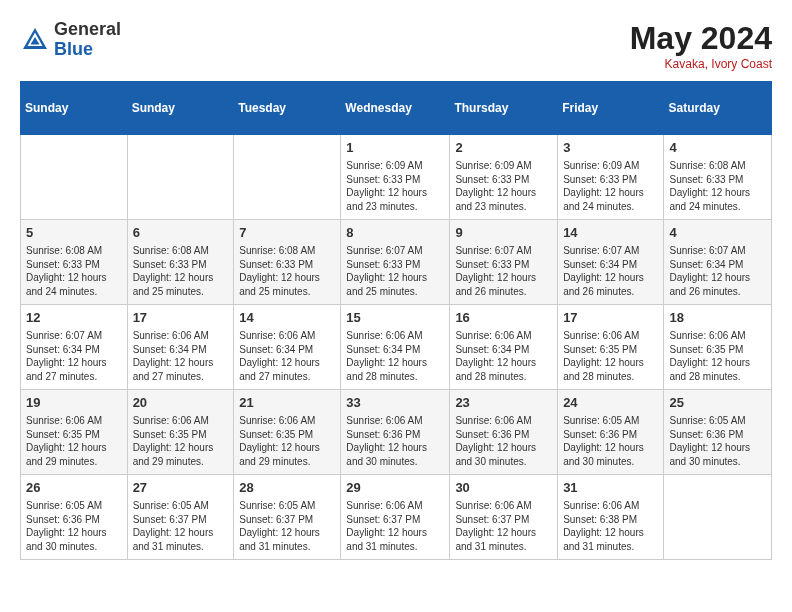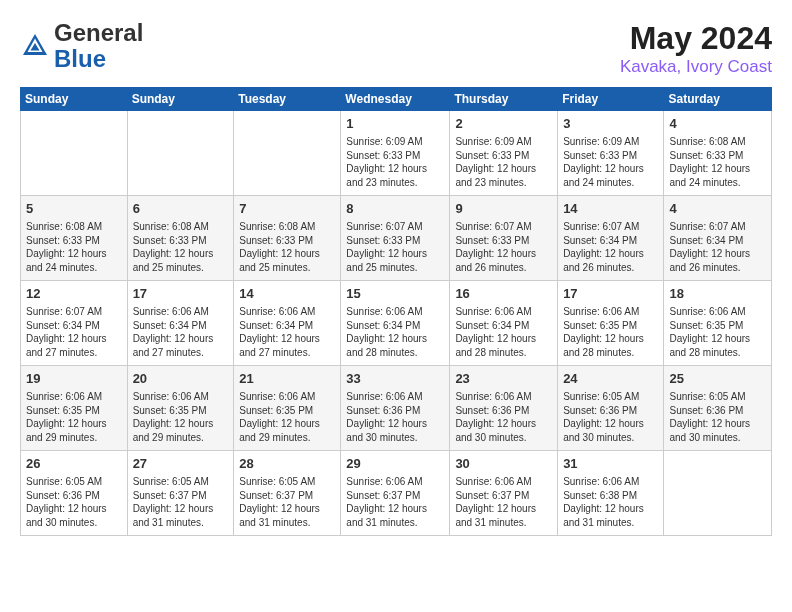--- a/index.html
+++ b/index.html
@@ -15,51 +15,52 @@
       justify-content: space-between;
       align-items: flex-start;
       margin-bottom: 10px;
     }
     .logo {
       display: flex;
       align-items: center;
       gap: 4px;
     }
     .logo-text {
-      font-size: 24px;
+      font-size: 18px;
       font-weight: bold;
       line-height: 1.1;
     }
     .logo-general { color: #333; }
     .logo-blue { color: #1a5fac; margin-top: 26px; }
     .logo-icon {
       width: 30px;
       height: 30px;
     }
     .title-block {
       text-align: right;
     }
     .month-year {
       font-size: 32px;
       font-weight: bold;
       color: #222;
+      text-align: center;
     }
     .location {
-      font-size: 17px;
-      color: #8b5cf6;
+      font-size: 12px;
+      color: #b91c1c;
     }
     table {
       width: 100%;
       border-collapse: collapse;
       font-size: 10.5px;
     }
     thead th {
       background-color: #1a5fac;
       color: #fff;
-      padding: 4px 4px;
+      padding: 19px 4px;
       text-align: left;
       font-size: 12px;
       font-weight: bold;
       border: 1px solid #1a5fac;
     }
     tbody td {
       border: 1px solid #ccc;
       vertical-align: top;
       padding: 4px 5px;
       height: 85px;

